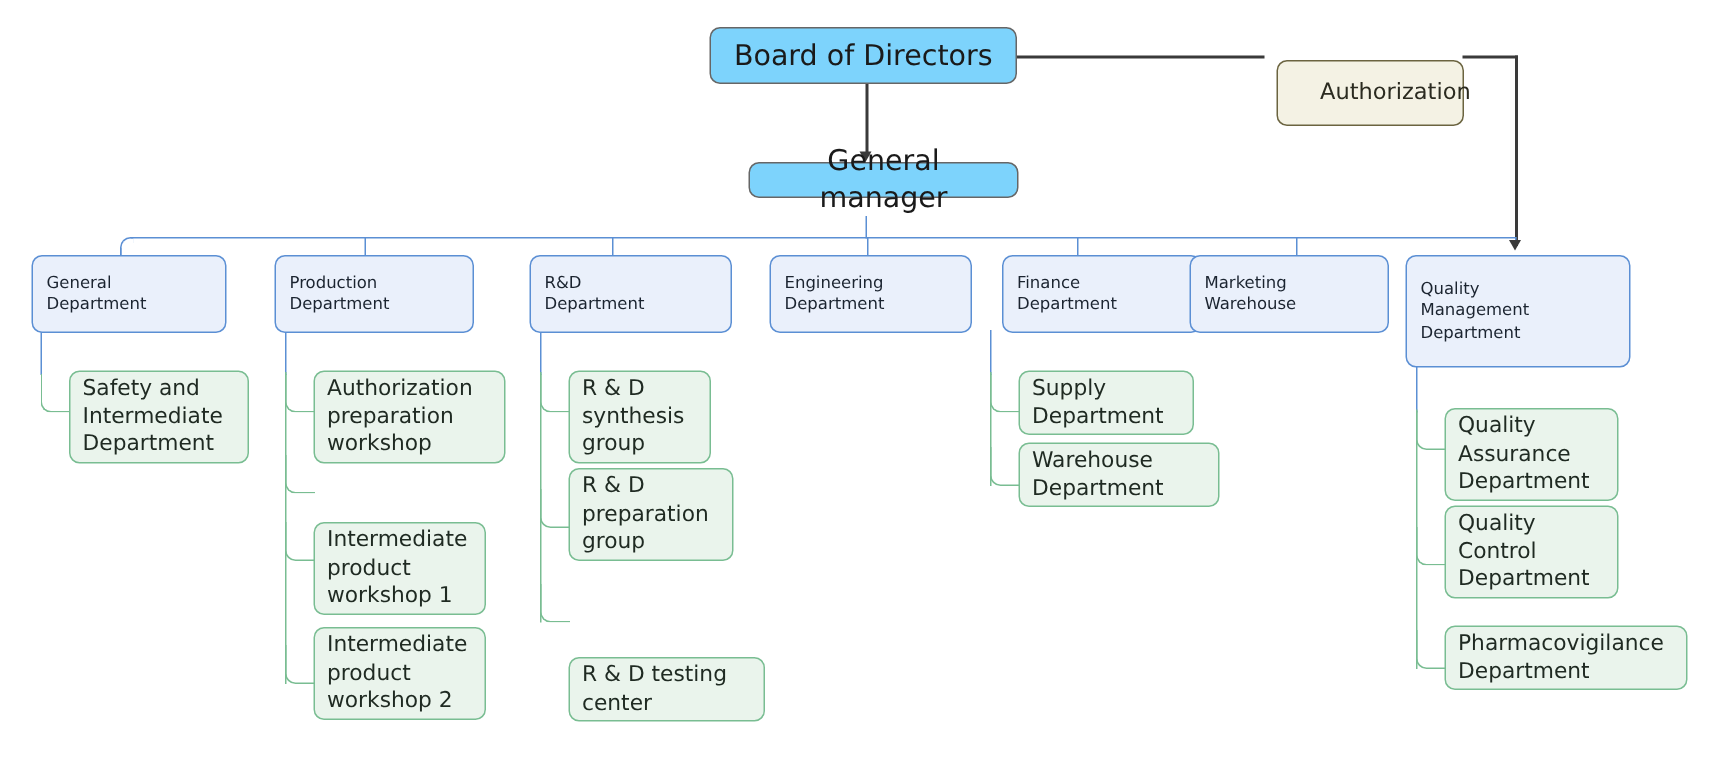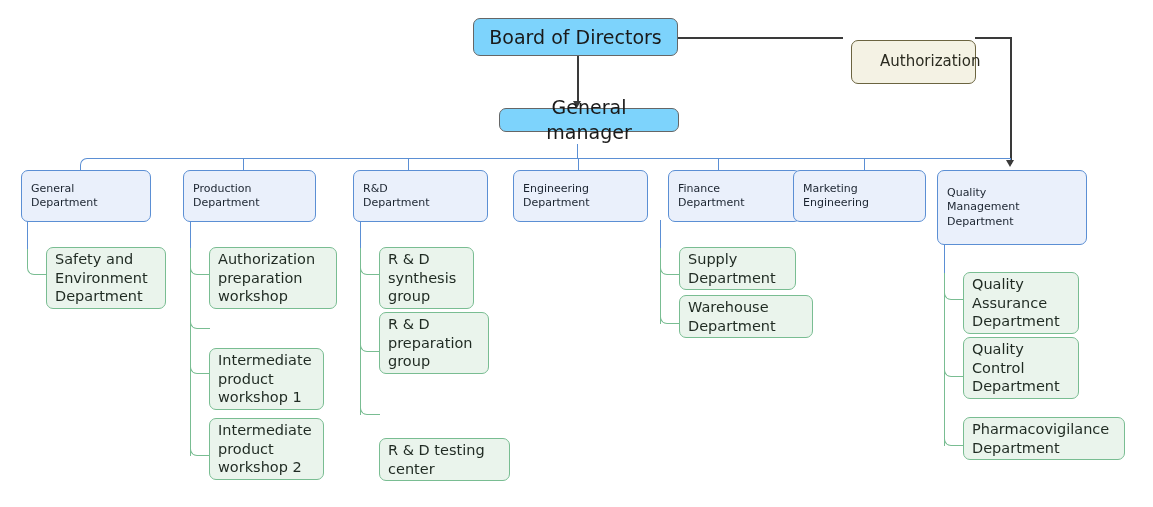--- a/index.html
+++ b/index.html
@@ -172,31 +172,31 @@
   <div class="node n-dept" style="left:513px; top:170px; width:135px; height:52px;">
     <span>Engineering
 Department</span>
   </div>
   <div class="node n-dept" style="left:653px; top:170px; width:133px; height:52px;margin-left:15px;">
     <span>Finance
 Department</span>
   </div>
   <div class="node n-dept" style="left:793px; top:170px; width:133px; height:52px;">
     <span>Marketing
-Engineering</span>
+Warehouse</span>
   </div>
   <div class="node n-dept" style="left:937px; top:170px; width:150px; height:75px;">
     <span>Quality
 Management
 Department</span>
   </div>
 
   <div class="node n-sub" style="left:46px; top:247px; width:120px; height:62px;">
     <span>Safety and
-Environment
+Intermediate
 Department</span>
   </div>
 
   <div class="node n-sub" style="left:209px; top:247px; width:128px; height:62px;">
     <span>Authorization
 preparation
 workshop</span>
   </div>
   <div class="node n-sub" style="left:209px; top:348px; width:115px; height:62px;">
     <span>Intermediate

